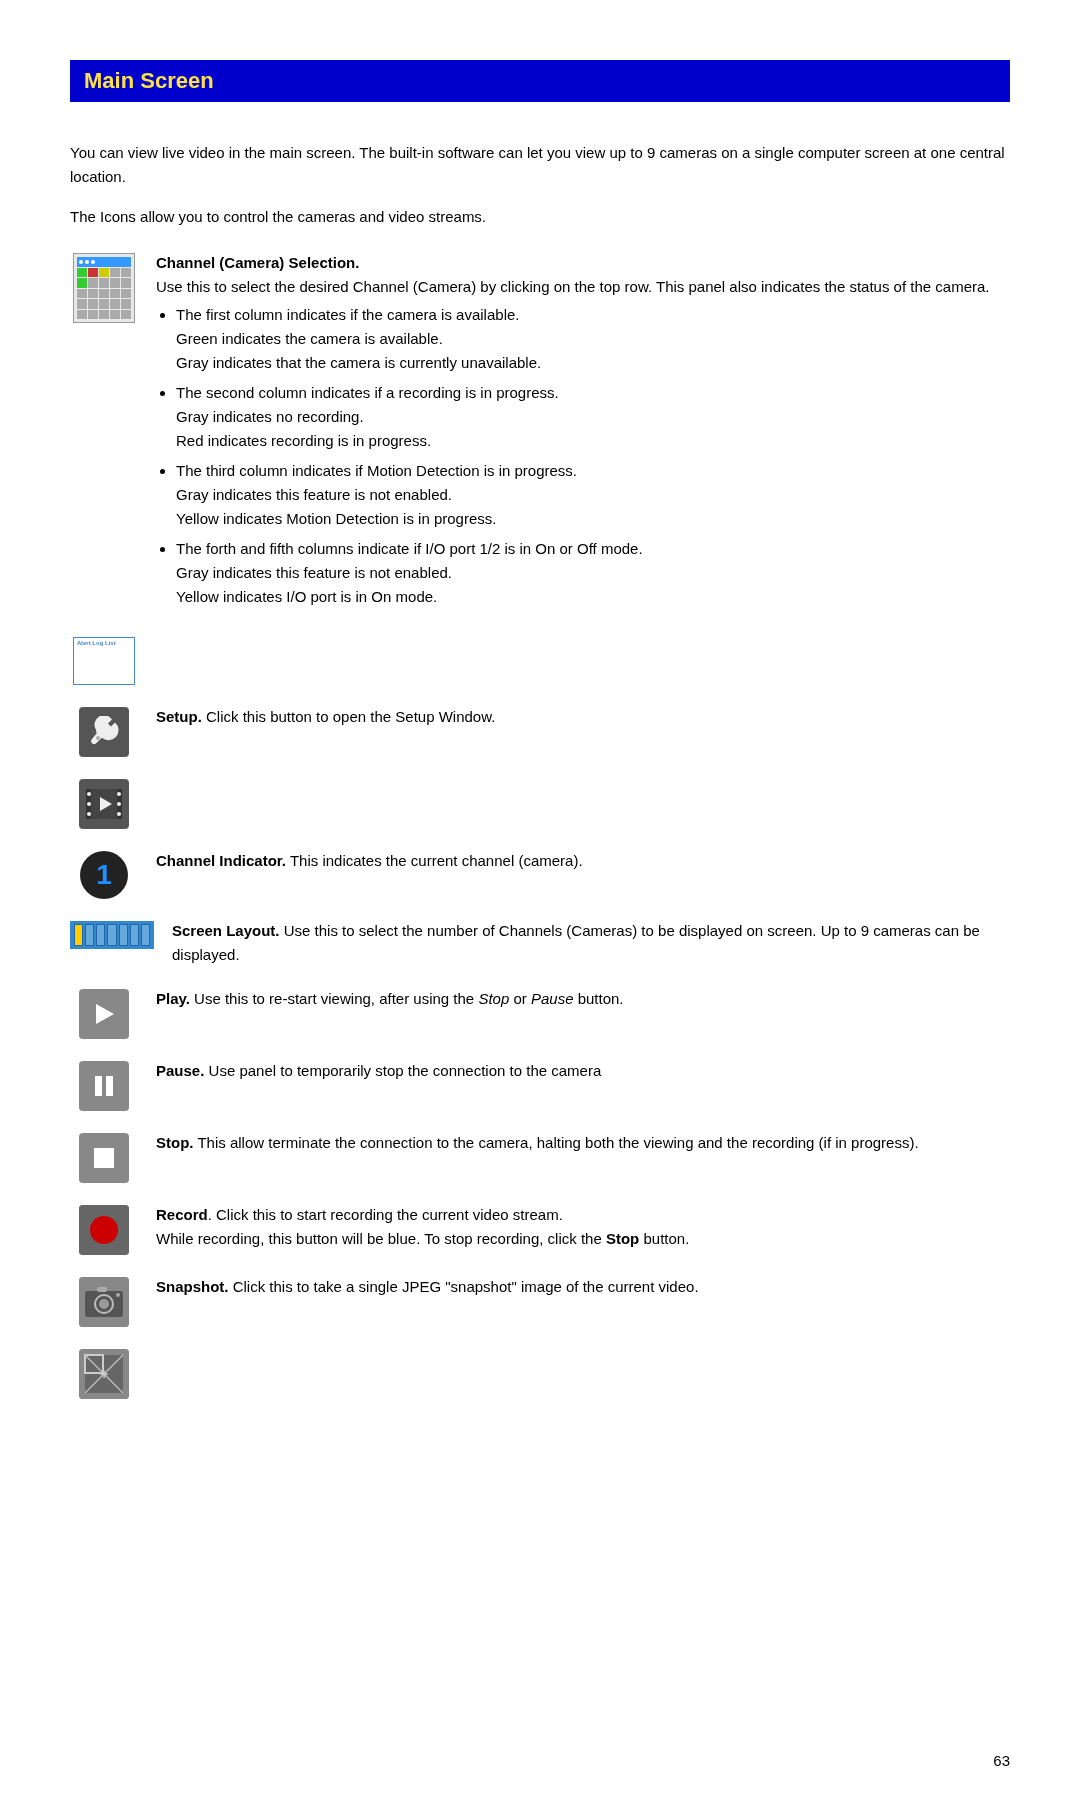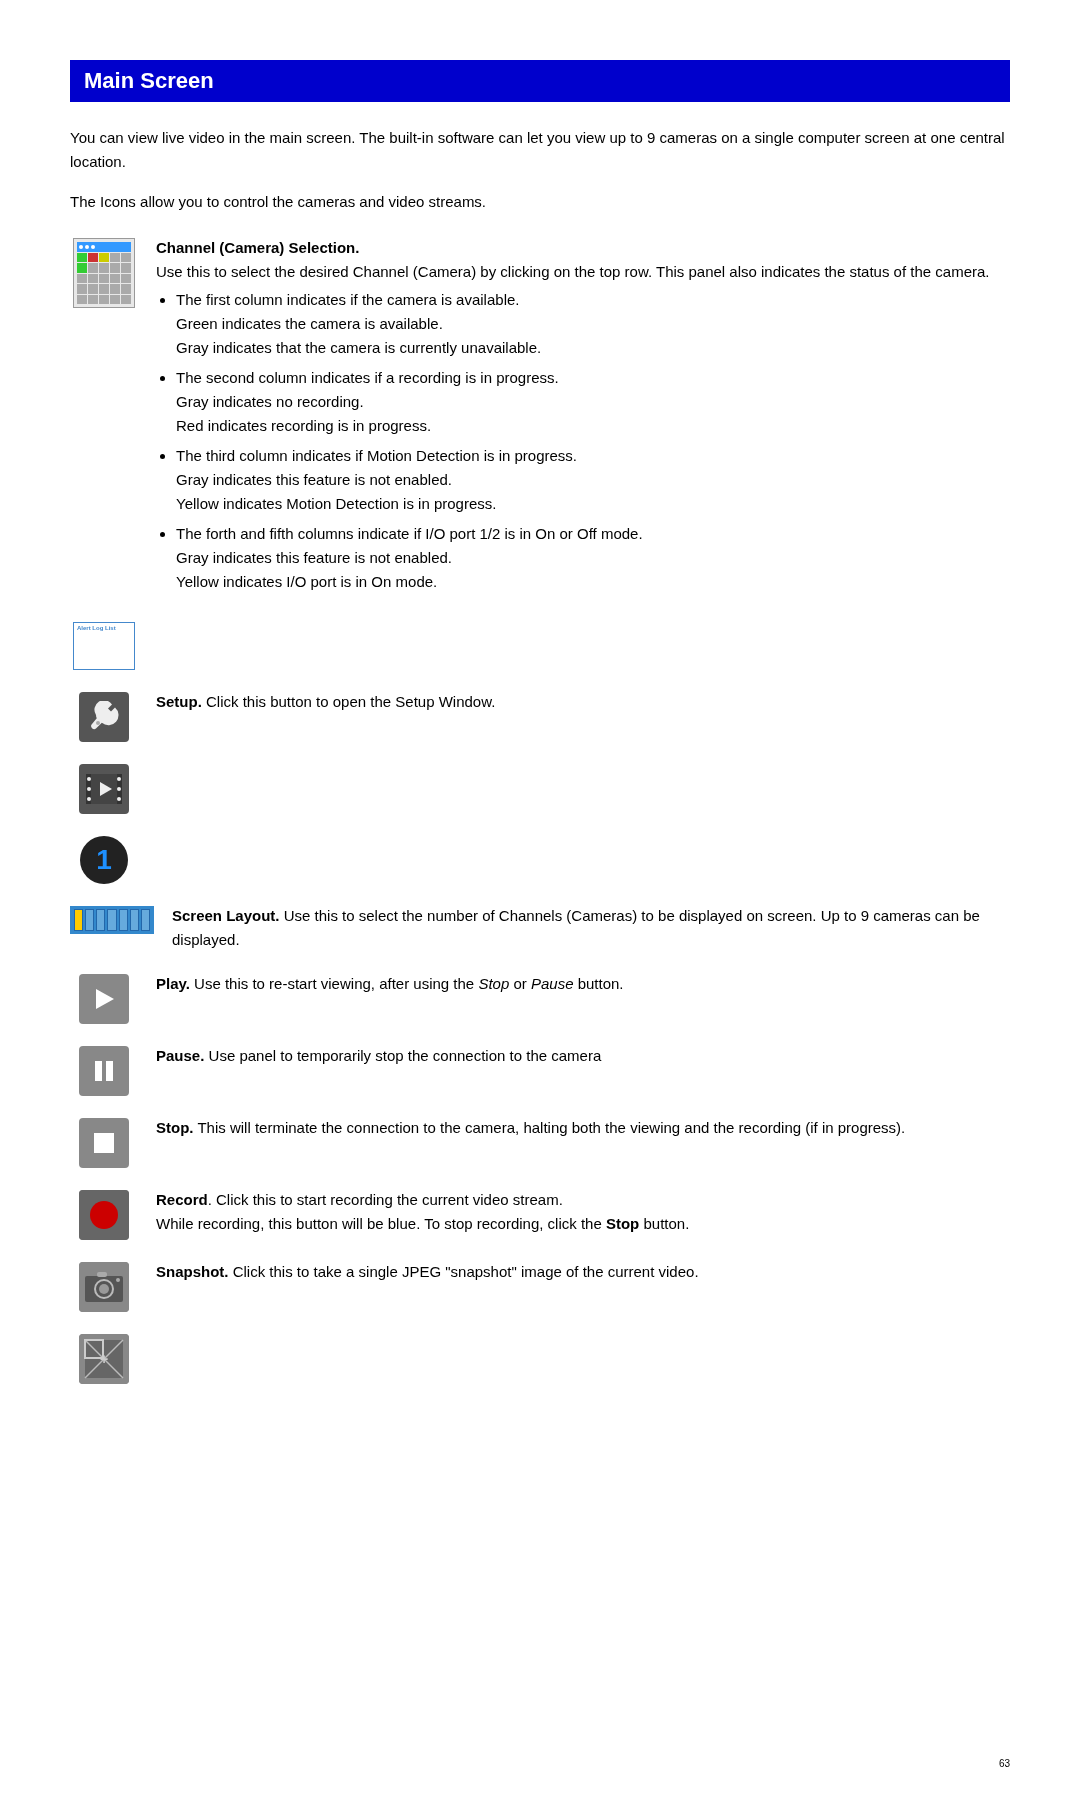--- a/index.html
+++ b/index.html
@@ -9,25 +9,25 @@
       font-size: 15px;
       color: #000;
       padding: 60px 70px 60px 70px;
       max-width: 1080px;
       min-height: 1819px;
       position: relative;
     }
 
     .page-title {
       background: #0000cc;
-      color: #ffffff;
+      color: #fde047;
       font-size: 22px;
       font-weight: bold;
       padding: 8px 14px;
-      margin-bottom: 24px;
+      margin-bottom: 39px;
       display: block;
     }
 
     .intro-text {
       margin-bottom: 16px;
       line-height: 1.6;
     }
 
     .icons-intro {
       margin-bottom: 22px;
@@ -257,21 +257,21 @@
       align-items: center;
       justify-content: center;
       color: #ccc;
       font-size: 22px;
     }
 
     .page-number {
       position: absolute;
       bottom: 50px;
       right: 70px;
-      font-size: 10px;
+      font-size: 15px;
     }
 
     
     .icon-wrench {
       width: 50px;
       height: 50px;
       background: #555;
       border-radius: 4px;
       display: flex;
       align-items: center;
@@ -411,20 +411,23 @@
     </div>
   </div>
 </div>
 
 <div class="item-row">
   <div class="icon-cell">
     <div class="icon-circle-num">
       <span style="color:#1e90ff;font-size:28px;font-weight:bold;">1</span>
     </div>
   </div>
+  <div class="text-cell">
+    <b>Channel Indicator.</b><span>  This indicates the current channel (camera).</span>
+  </div>
 </div>
 
 <div class="item-row">
   <div class="icon-cell">
     <div class="icon-screen-layout">
       <div class="sl-block active"></div>
       <div class="sl-block"></div>
       <div class="sl-block"></div>
       <div class="sl-block"></div>
       <div class="sl-block"></div>
@@ -466,21 +469,21 @@
 
 <div class="item-row">
   <div class="icon-cell">
     <div class="icon-stop">
       <svg width="28" height="28" viewBox="0 0 28 28">
         <rect x="4" y="4" width="20" height="20" fill="#fff"></rect>
       </svg>
     </div>
   </div>
   <div class="text-cell">
-    <b>Stop.</b><span>  This will terminate the connection to the camera, halting both the viewing and the recording (if in progress).</span>
+    <b>Stop.</b><span>  This allow terminate the connection to the camera, halting both the viewing and the recording (if in progress).</span>
   </div>
 </div>
 
 <div class="item-row">
   <div class="icon-cell">
     <div class="icon-record">
       <svg width="50" height="50" viewBox="0 0 50 50">
         <rect width="50" height="50" rx="4" fill="#666"></rect>
         <circle cx="25" cy="25" r="14" fill="#cc0000"></circle>
       </svg>

